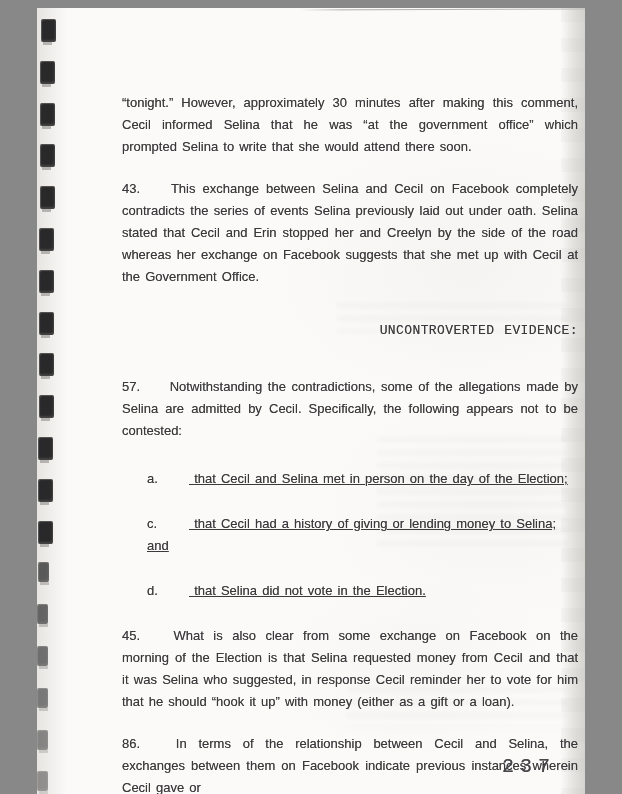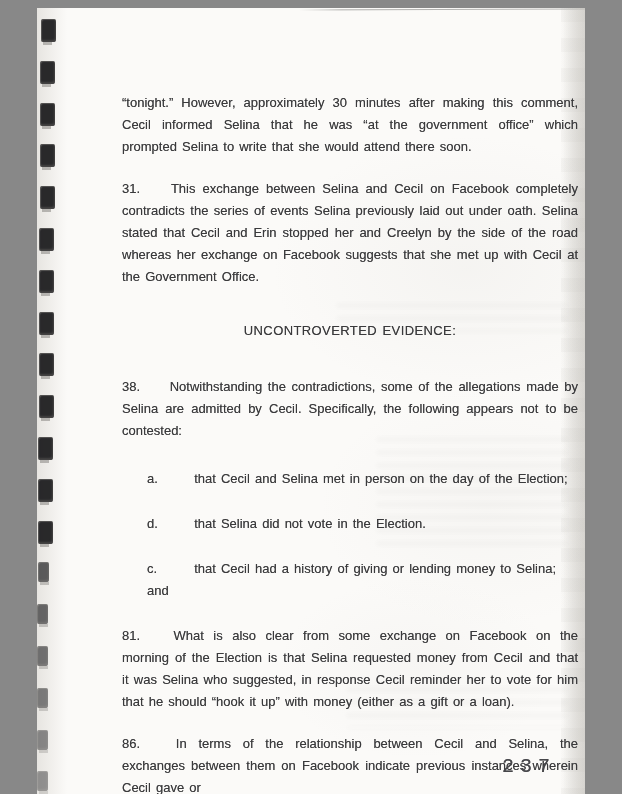--- a/index.html
+++ b/index.html
@@ -55,25 +55,26 @@
     font-size: 13px;
     line-height: 22px;
     text-align: justify;
     word-spacing: 1.5px;
     text-shadow: 0 0 0.5px rgba(58,58,60,0.65);
   }
   .para { margin: 0 0 20px 0; }
   .para .num { margin-right: 24px; }
   .section-heading {
     margin: 32px 0 34px 0;
-    text-align: center;
+    text-align: right;
     letter-spacing: 0.4px;
+    font-family: Liberation Mono, monospace;
   }
   .evidence-list { margin: 26px 0 16px 0; }
-  .list-item { margin: 0 0 23px 0; padding-left: 25px; text-align: left; }
+  .list-item { margin: 0 0 23px 0; padding-left: 25px; text-align: left; text-decoration: underline; }
   .list-item .letter { display: inline-block; width: 42px; }
   .para-45 { margin-top: 10px; }
   .para-46 { margin-bottom: 0; }
   .page-number {
     position: absolute;
     right: 29px; bottom: 24px;
     font-family: Liberation Mono, monospace;
     font-size: 20px;
     letter-spacing: 6px;
     color: #46464a;
@@ -121,48 +122,48 @@
       <div class="binding-mark" style="top: 763.4px; left: 0px; width: 11px; height: 20px; opacity: 0.49; background: rgb(51, 51, 53);"></div>
     </div>
 
   <div class="content">
 
     <p class="para">
       <span>“tonight.” However, approximately 30 minutes after making this comment, Cecil informed Selina that he was “at the government office” which prompted Selina to write that she would attend there soon.</span>
     </p>
 
     <p class="para">
-      <span class="num">31.</span>
+      <span class="num">43.</span>
       <span>This exchange between Selina and Cecil on Facebook completely contradicts the series of events Selina previously laid out under oath. Selina stated that Cecil and Erin stopped her and Creelyn by the side of the road whereas her exchange on Facebook suggests that she met up with Cecil at the Government Office.</span>
     </p>
 
     <p class="section-heading">UNCONTROVERTED EVIDENCE:</p>
 
     <p class="para">
-      <span class="num">38.</span>
+      <span class="num">57.</span>
       <span>Notwithstanding the contradictions, some of the allegations made by Selina are admitted by Cecil. Specifically, the following appears not to be contested:</span>
     </p>
 
     <div class="evidence-list">
       <p class="list-item">
         <span class="letter">a.</span>
         <span>that Cecil and Selina met in person on the day of the Election;</span>
       </p>
       <p class="list-item">
+        <span class="letter">c.</span>
+        <span>that Cecil had a history of giving or lending money to Selina; and</span>
+      </p>
+      <p class="list-item">
         <span class="letter">d.</span>
         <span>that Selina did not vote in the Election.</span>
-      </p>
-      <p class="list-item">
-        <span class="letter">c.</span>
-        <span>that Cecil had a history of giving or lending money to Selina; and</span>
       </p>
     </div>
 
     <p class="para para-45">
-      <span class="num">81.</span>
+      <span class="num">45.</span>
       <span>What is also clear from some exchange on Facebook on the morning of the Election is that Selina requested money from Cecil and that it was Selina who suggested, in response Cecil reminder her to vote for him that he should “hook it up” with money (either as a gift or a loan).</span>
     </p>
 
     <p class="para para-46">
       <span class="num">86.</span>
       <span>In terms of the relationship between Cecil and Selina, the exchanges between them on Facebook indicate previous instances wherein Cecil gave or</span>
     </p>
 
   </div>
 

